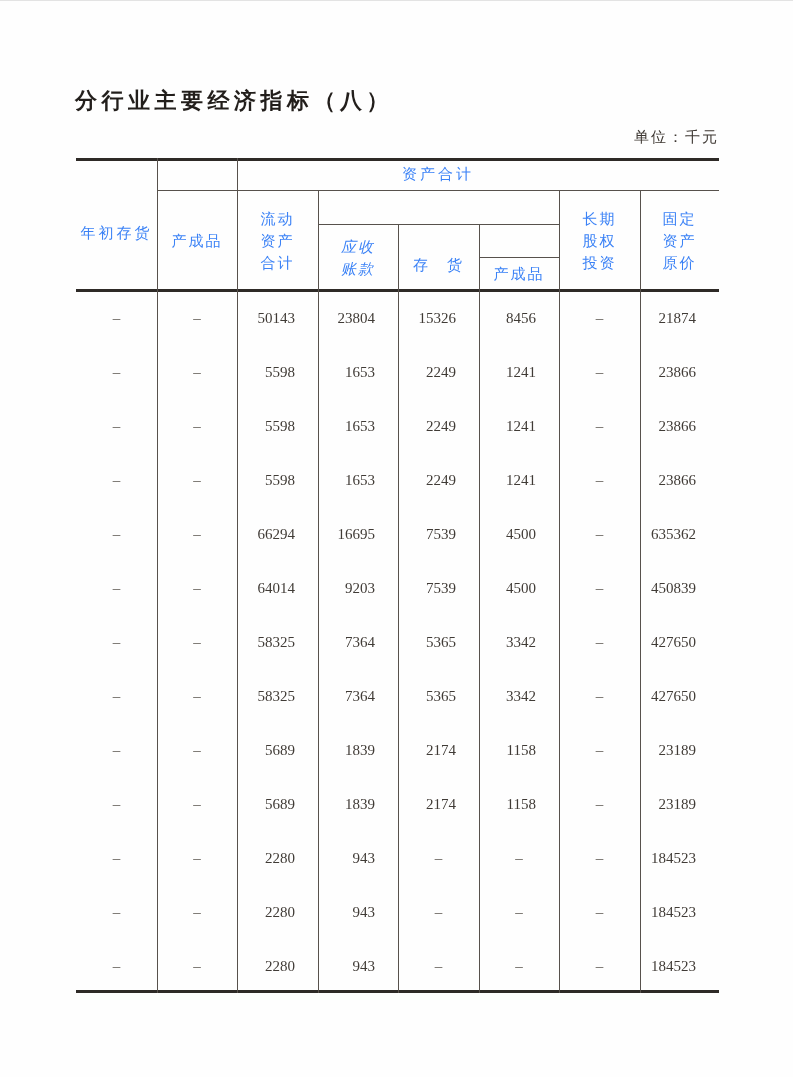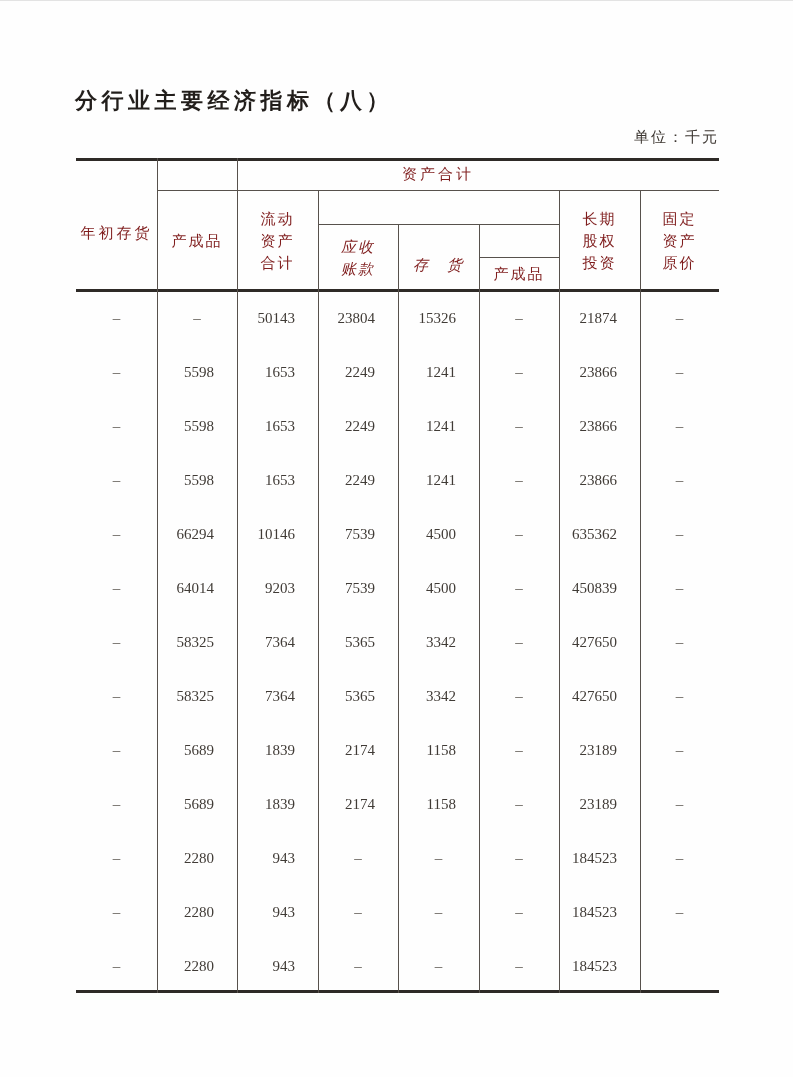--- a/index.html
+++ b/index.html
@@ -29,21 +29,21 @@
   .tbl {
     position: absolute; left: 76px; top: 158px;
     width: 643px; height: 835px;
   }
   .hline, .vline { position: absolute; background: #57514c; }
   .thick { background: #2e2a27; }
   .hcell {
     position: absolute;
     display: flex; align-items: center; justify-content: center;
     font-size: 15px; letter-spacing: 2px; line-height: 22px;
-    text-align: center; white-space: pre-line; color: #7f1d1d;
+    text-align: center; white-space: pre-line; color: #3b82f6;
   }
   .data-grid {
     position: absolute; left: 0; top: 133px; width: 643px; height: 702px;
     display: grid;
     grid-template-columns: 81px 80px 81px 80px 81px 80px 81px 79px;
     grid-template-rows: repeat(13, 54px);
   }
   .cell { font-size: 15px; line-height: 54px; color: #403b36; }
   .cell.num { text-align: right; padding-right: 23px; }
   .cell.dash { text-align: center; color: #555049; }
@@ -75,35 +75,36 @@
     <div class="vline" style="left:564px; top:32px; width:1px; height:803px;"></div>
 
     <div class="hcell" style="left:0; top:8px; width:81px; height:133px; letter-spacing:3px;">年初存货</div>
     <div class="hcell" style="left:302px; top:0; width:120px; height:32px; letter-spacing:3px;">资产合计</div>
     <div class="hcell" style="left:81px; top:32px; width:80px; height:101px;">产成品</div>
     <div class="hcell" style="left:161px; top:32px; width:81px; height:101px;">流动
 资产
 合计</div>
     <div class="hcell" style="left:242px; top:66px; width:80px; height:67px;font-style:italic;">应收
 账款</div>
-    <div class="hcell" style="left:322px; top:66px; width:81px; height:81px;font-style:italic;">存　货</div>
+    <div class="hcell" style="left:322px; top:66px; width:81px; height:81px;">存　货</div>
     <div class="hcell" style="left:403px; top:99px; width:80px; height:34px;">产成品</div>
     <div class="hcell" style="left:483px; top:32px; width:81px; height:101px;">长期
 股权
 投资</div>
     <div class="hcell" style="left:564px; top:32px; width:79px; height:101px;">固定
 资产
 原价</div>
 
     <div class="data-grid" id="data-grid">
         <div class="cell dash">–</div>
         <div class="cell dash">–</div>
         <div class="cell num">50143</div>
         <div class="cell num">23804</div>
         <div class="cell num">15326</div>
+        <div class="cell num">8456</div>
         <div class="cell dash">–</div>
         <div class="cell num">21874</div>
         <div class="cell dash">–</div>
         <div class="cell dash">–</div>
         <div class="cell num">5598</div>
         <div class="cell num">1653</div>
         <div class="cell num">2249</div>
         <div class="cell num">1241</div>
         <div class="cell dash">–</div>
         <div class="cell num">23866</div>
@@ -119,21 +120,21 @@
         <div class="cell dash">–</div>
         <div class="cell num">5598</div>
         <div class="cell num">1653</div>
         <div class="cell num">2249</div>
         <div class="cell num">1241</div>
         <div class="cell dash">–</div>
         <div class="cell num">23866</div>
         <div class="cell dash">–</div>
         <div class="cell dash">–</div>
         <div class="cell num">66294</div>
-        <div class="cell num">10146</div>
+        <div class="cell num">16695</div>
         <div class="cell num">7539</div>
         <div class="cell num">4500</div>
         <div class="cell dash">–</div>
         <div class="cell num">635362</div>
         <div class="cell dash">–</div>
         <div class="cell dash">–</div>
         <div class="cell num">64014</div>
         <div class="cell num">9203</div>
         <div class="cell num">7539</div>
         <div class="cell num">4500</div>

